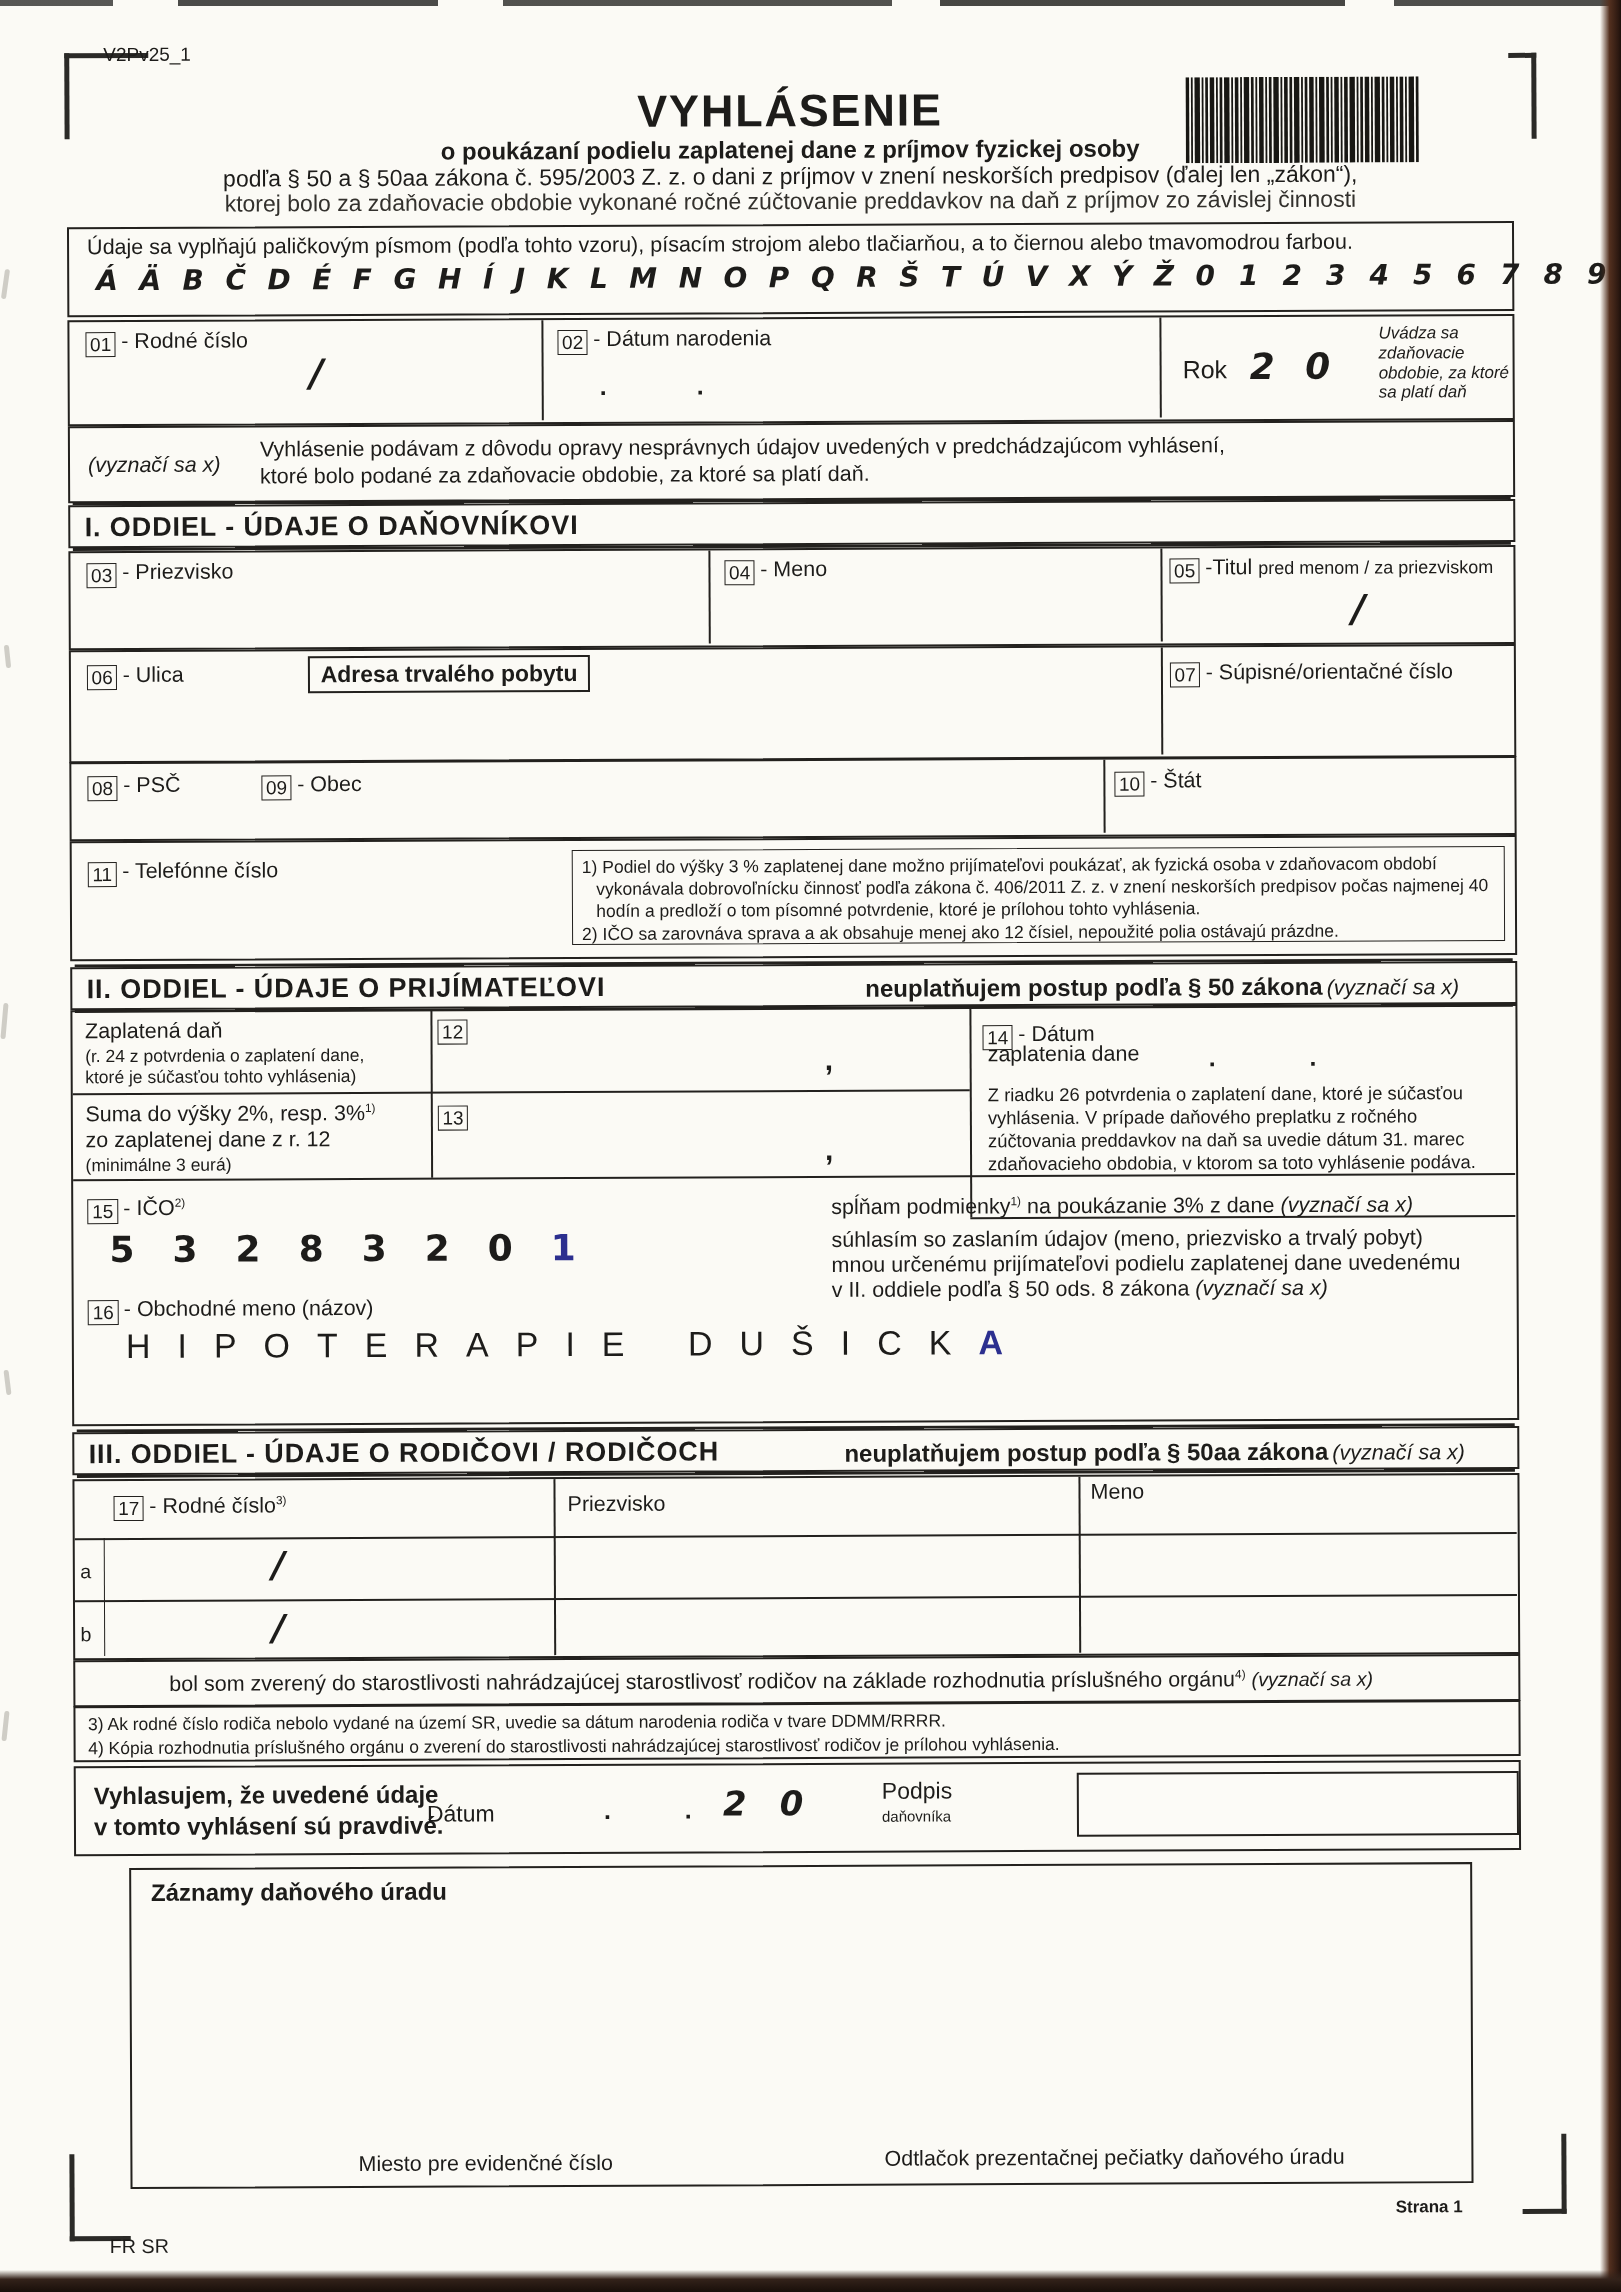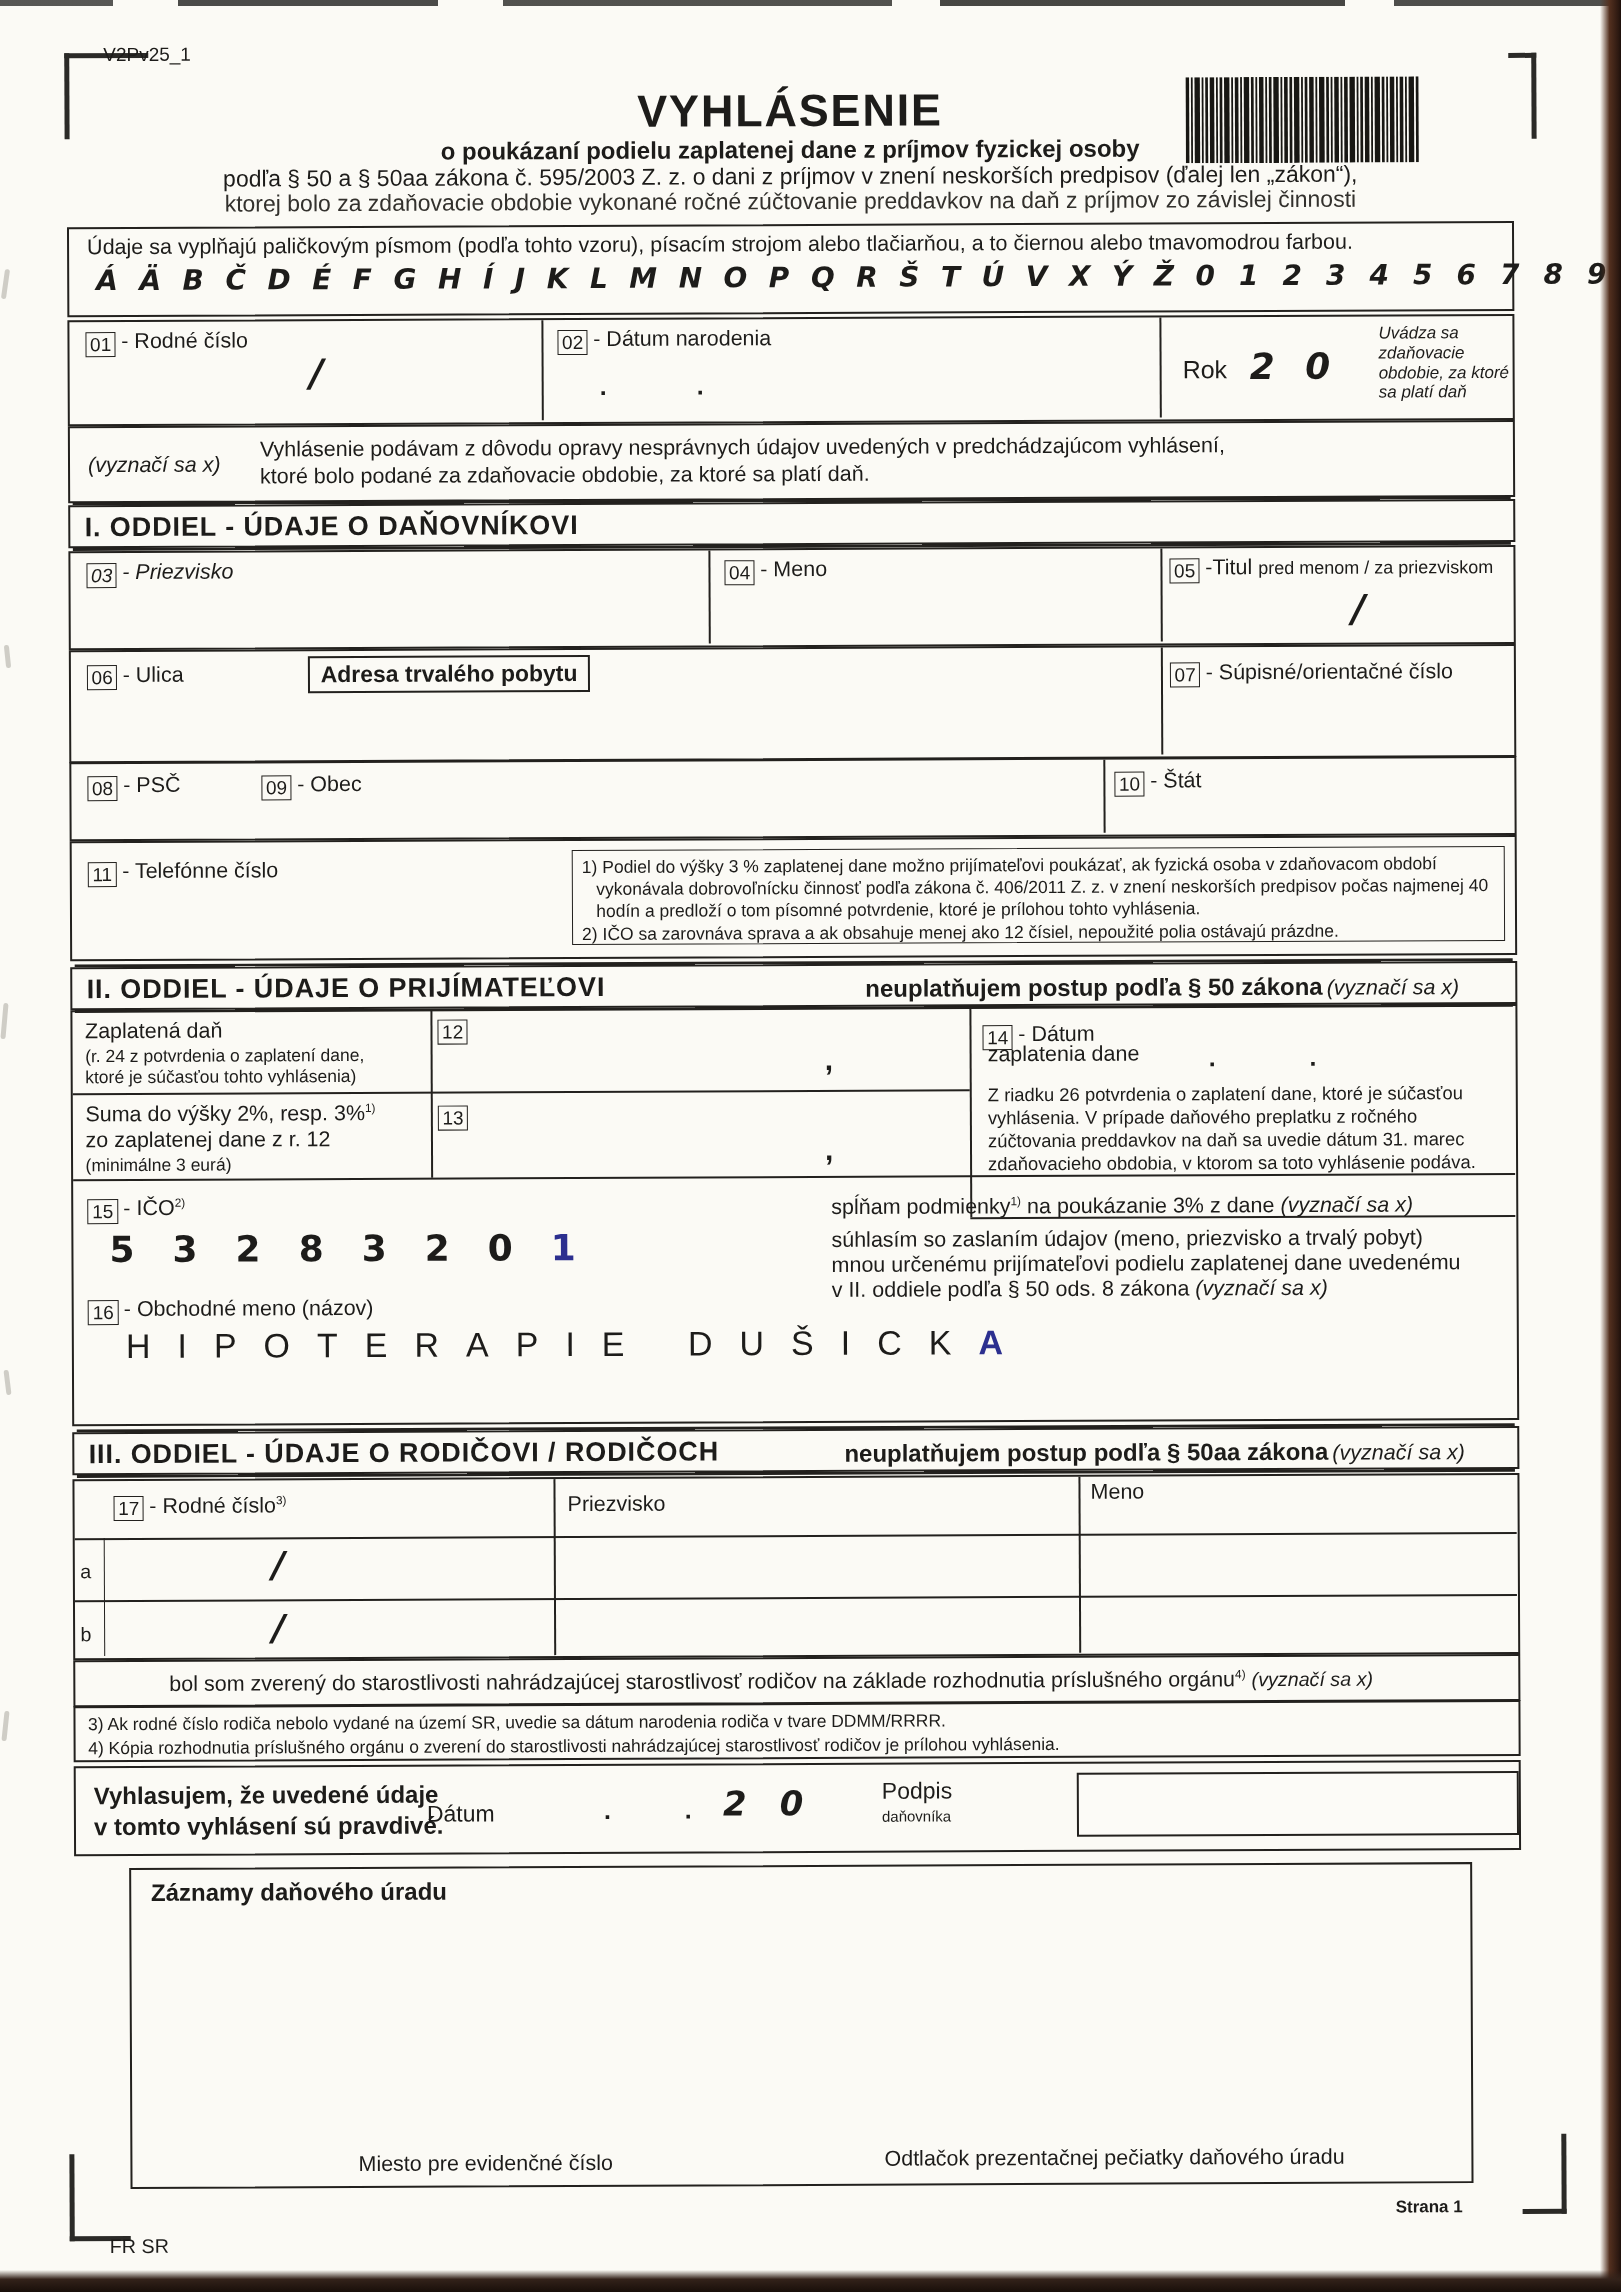--- a/index.html
+++ b/index.html
@@ -143,21 +143,21 @@
     </div>
   </div>
 
   <div class="bar" style="top:502px;height:43px;">
     <div style="font-size:27px;font-weight:bold;margin:5.4px 0 0 14.3px;letter-spacing:0.9px;">I. ODDIEL - ÚDAJE O DAŇOVNÍKOVI</div>
   </div>
 
   <div class="box" style="top:548px;height:99px;">
     <div class="vline" style="left:638px;top:0;height:93px;"></div>
     <div class="vline" style="left:1090px;top:0;height:93px;"></div>
-    <div class="abs lbl" style="left:16px;top:7.2px;font-style:italic;">
+    <div class="abs lbl" style="left:16px;top:7.2px;">
       <span class="chip">03</span><span>- Priezvisko</span>
     </div>
     <div class="abs lbl" style="left:654px;top:7.2px;">
       <span class="chip">04</span><span>- Meno</span>
     </div>
     <div class="abs lbl" style="left:1099px;top:7.2px;">
       <span class="chip">05</span><span>-Titul</span>
       <span style="font-size:18px;">pred menom / za priezviskom</span>
     </div>
     <div class="abs slash" style="left:1281px;top:39px;">/</div>

